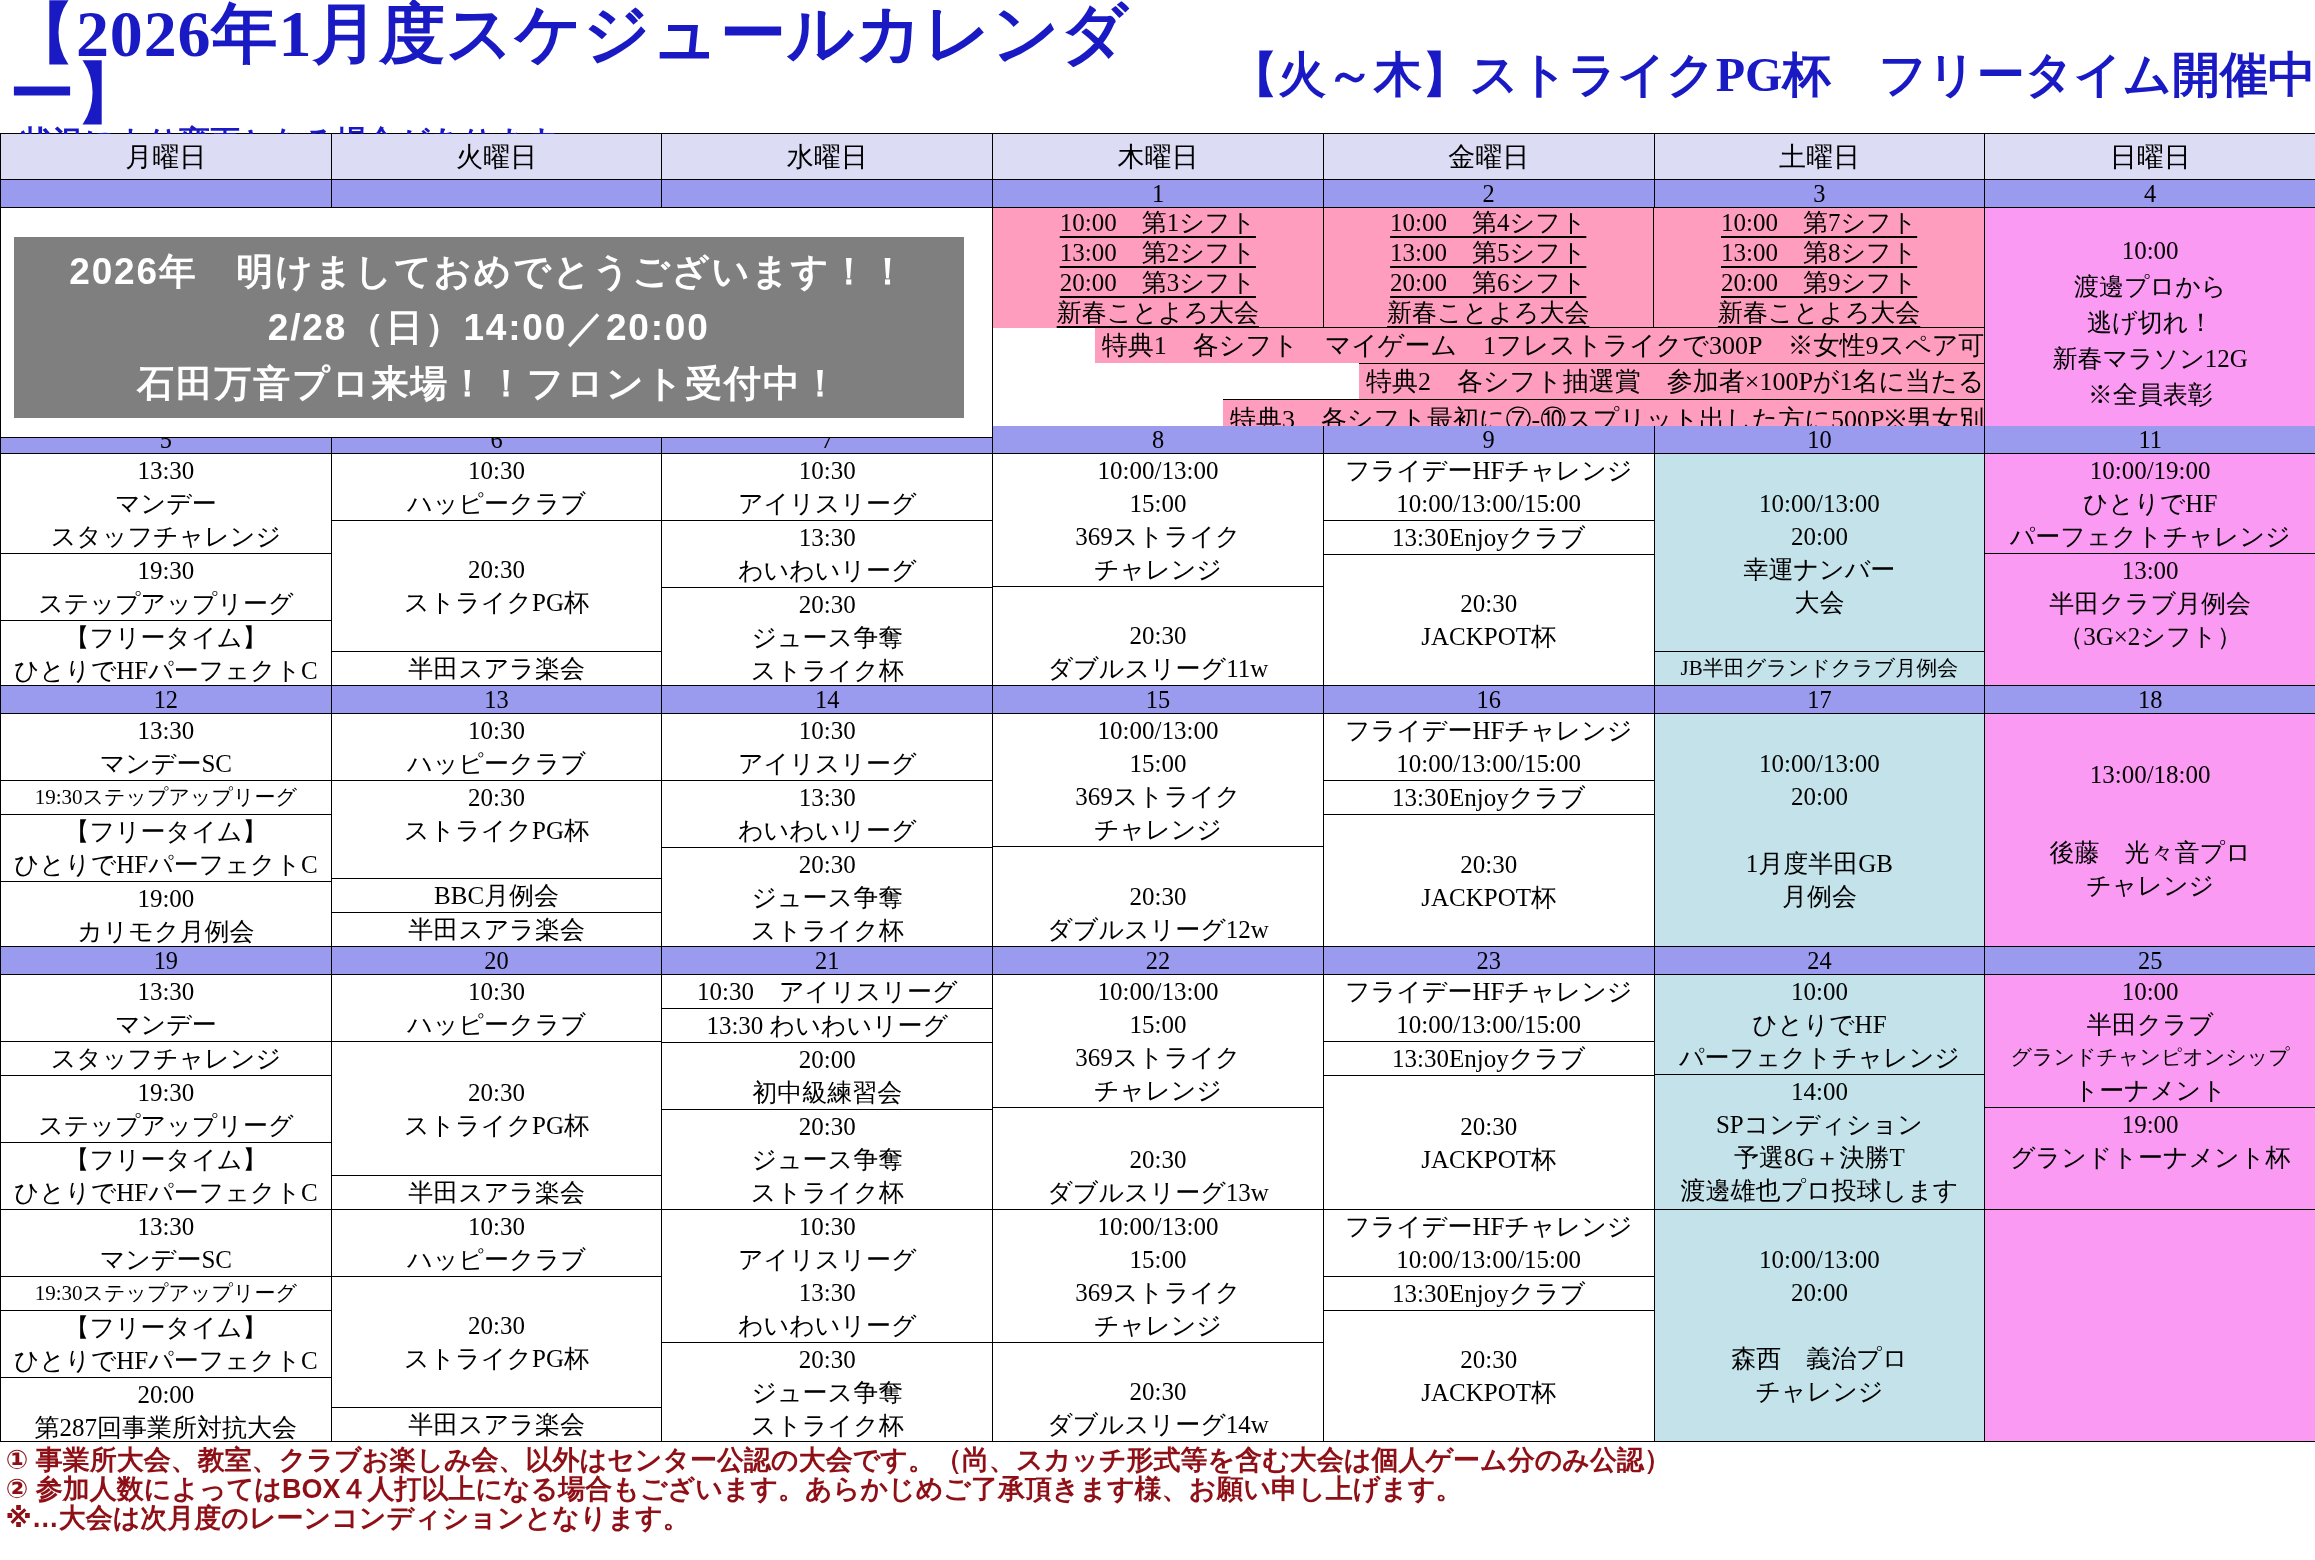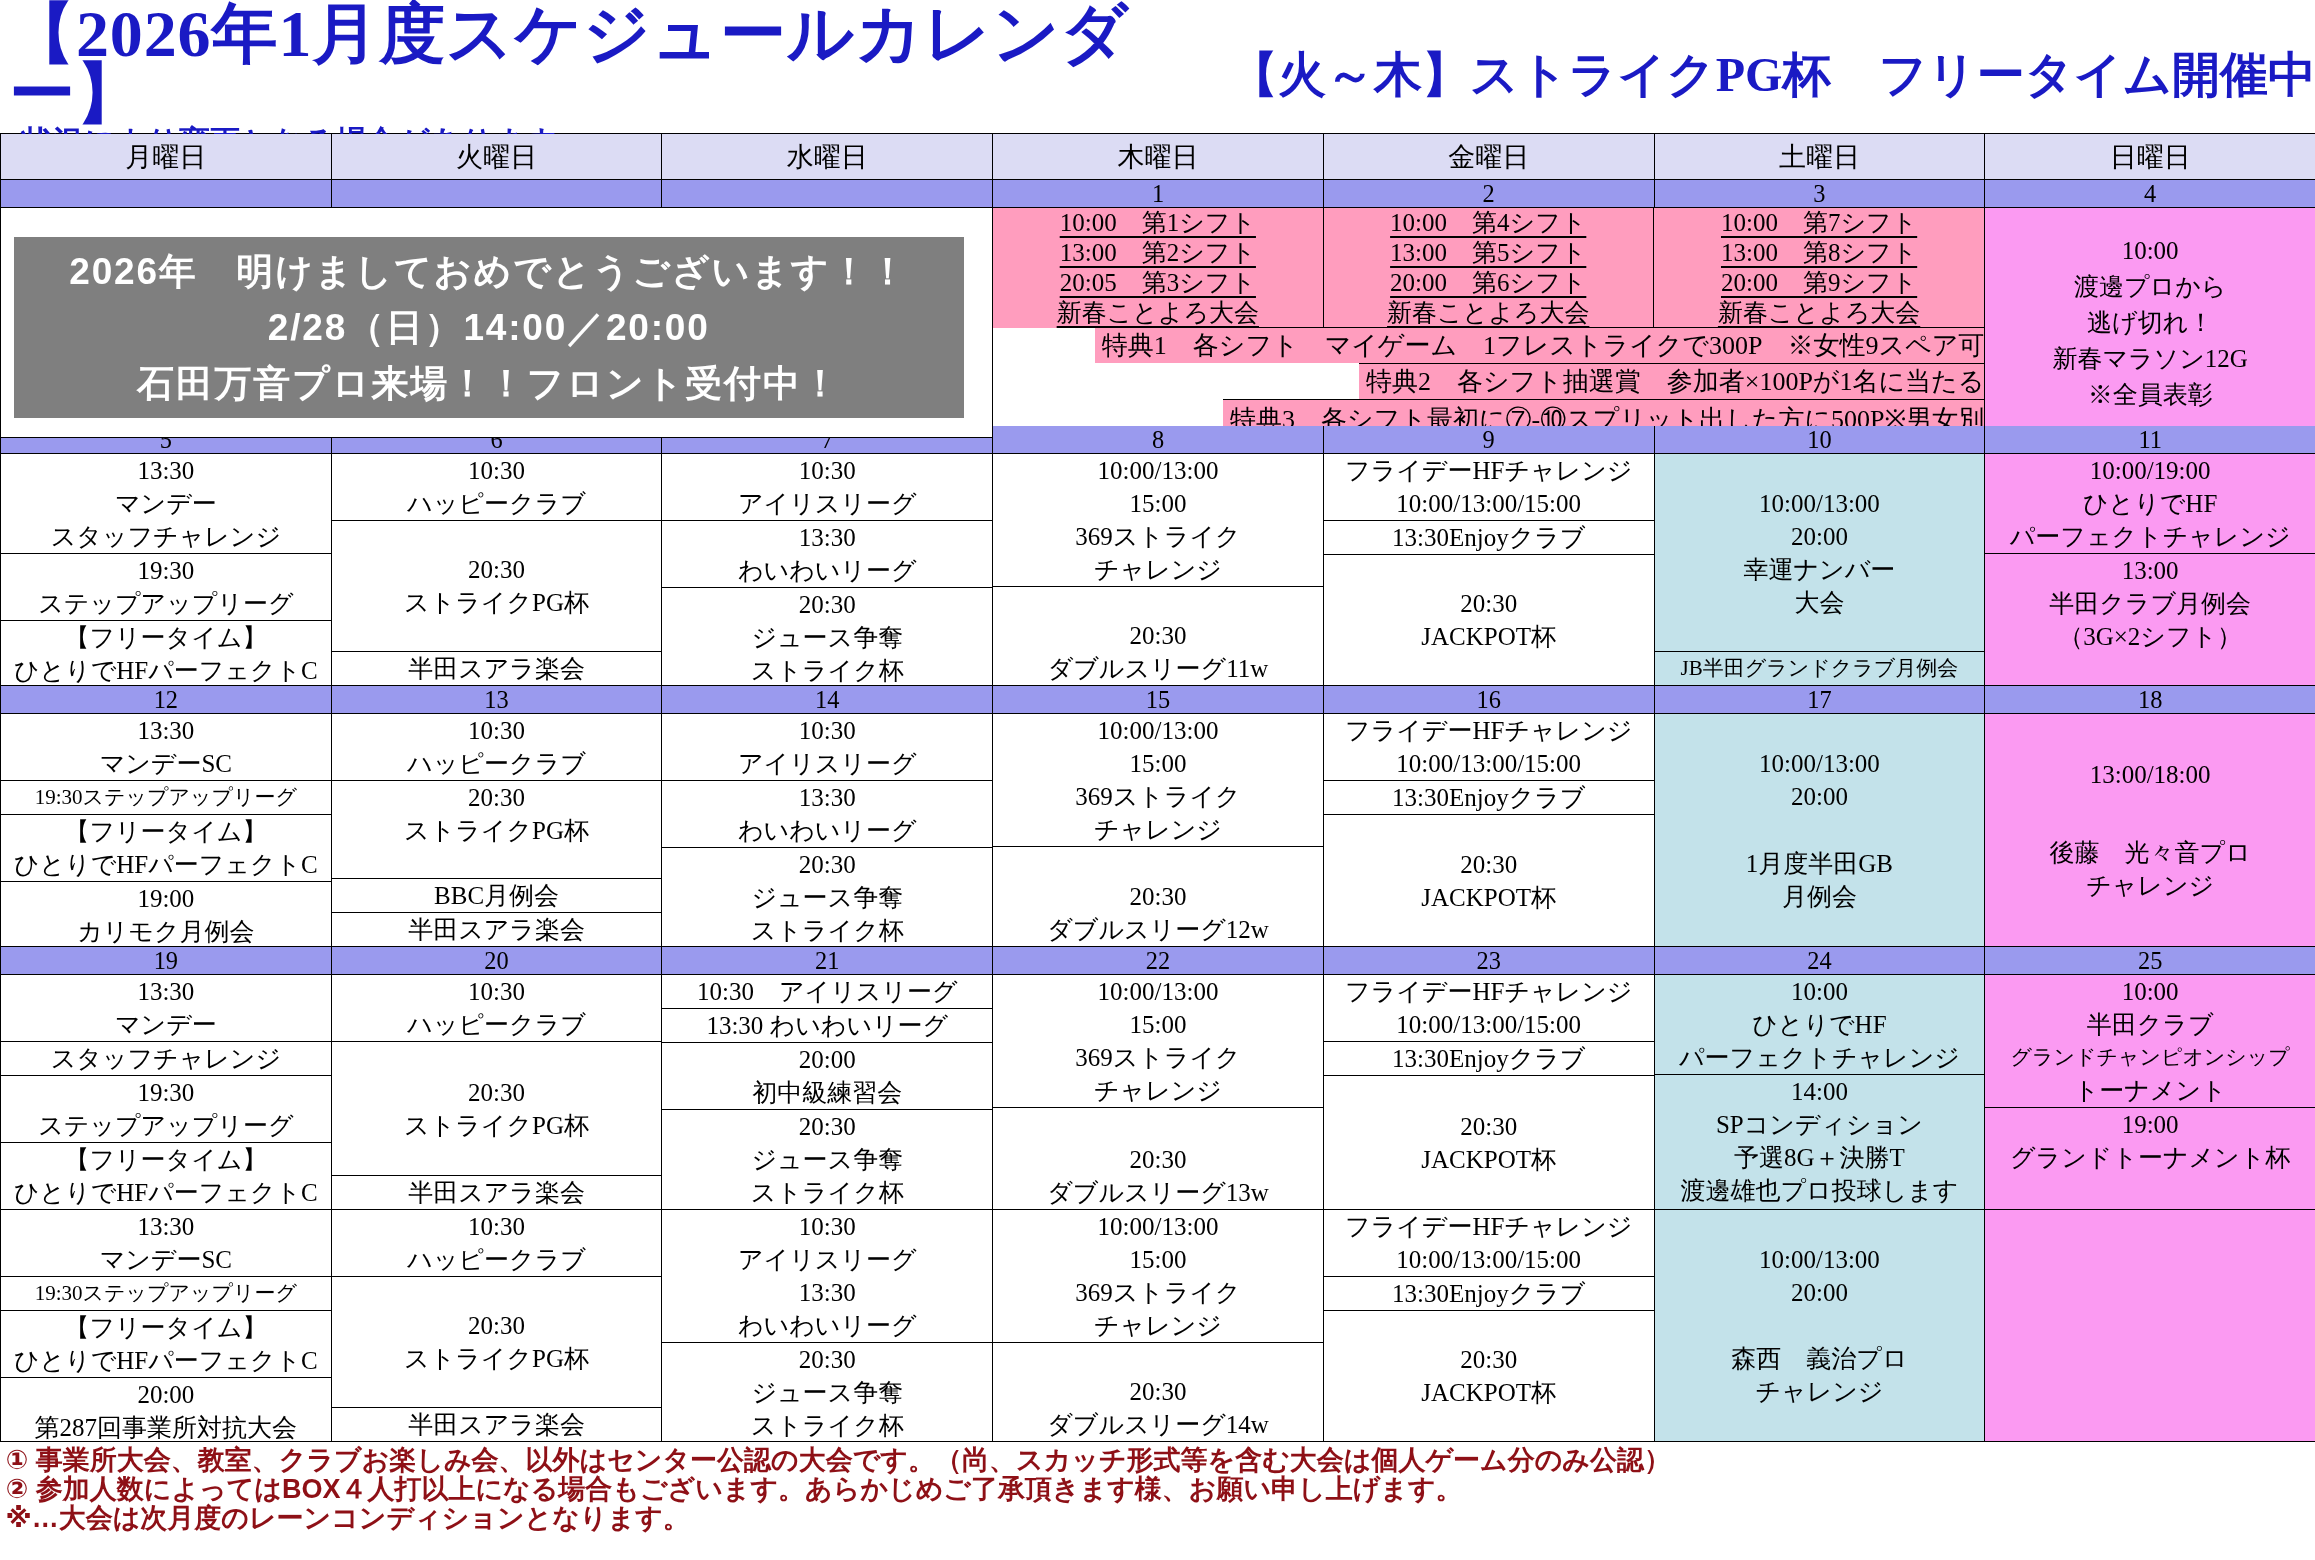--- a/index.html
+++ b/index.html
@@ -101,21 +101,21 @@
             <div class="gline">2026年　明けましておめでとうございます！！</div>
             <div class="gline">2/28（日）14:00／20:00</div>
             <div class="gline">石田万音プロ来場！！フロント受付中！</div>
           </div>
       </div>
       <div class="w1-mid">
         <div class="shifts" id="shiftCells">
             <div class="shift-cell">
               <div class="ln u">10:00　第1シフト</div>
               <div class="ln u">13:00　第2シフト</div>
-              <div class="ln u">20:05　第3シフト</div>
+              <div class="ln u">20:00　第3シフト</div>
               <div class="ln u">新春ことよろ大会</div>
             </div>
             <div class="shift-cell">
               <div class="ln u">10:00　第4シフト</div>
               <div class="ln u">13:00　第5シフト</div>
               <div class="ln u">20:00　第6シフト</div>
               <div class="ln u">新春ことよろ大会</div>
             </div>
             <div class="shift-cell">
               <div class="ln u">10:00　第7シフト</div>

